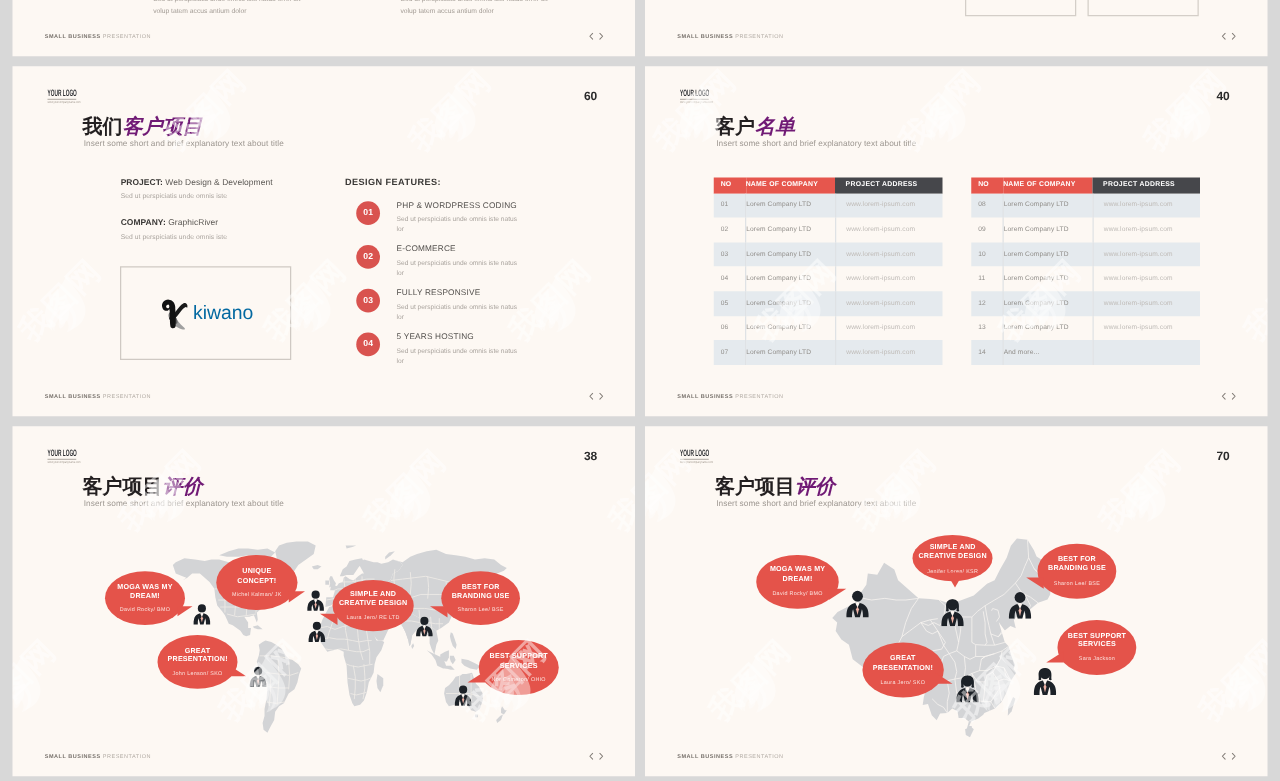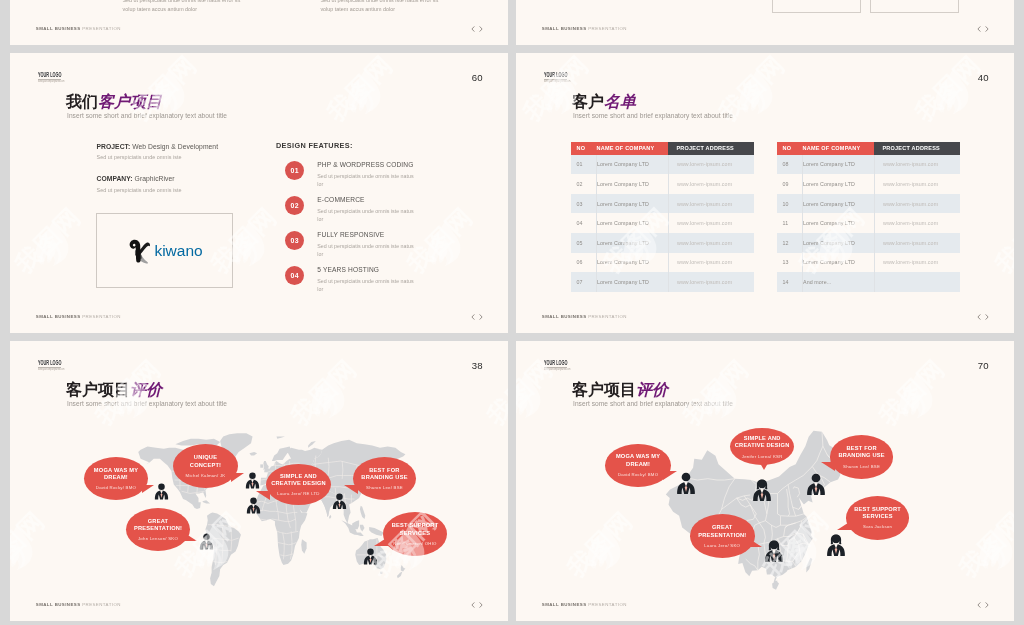--- a/index.html
+++ b/index.html
@@ -10,21 +10,21 @@
   .slide{width:498px;height:280px;background:#fdf8f3;position:relative;overflow:hidden;}
 
   
   .logo{position:absolute;left:28px;top:18px;}
   .logo .lt{font-weight:bold;font-size:7.4px;letter-spacing:0px;color:#2f3135;
             transform:scaleX(.52);transform-origin:left top;white-space:nowrap;line-height:7.4px;}
   .logo .ls{font-size:2.6px;color:#a59c93;letter-spacing:0px;white-space:nowrap;
             transform:scaleX(.78);transform-origin:left top;line-height:3px;}
 
   
-  .pnum{position:absolute;left:452.5px;top:19.8px;width:20px;text-align:right;font-size:9.6px;font-weight:normal;color:#2b2b2b;letter-spacing:0px;line-height:9px;}
+  .pnum{position:absolute;left:452.5px;top:19.8px;width:20px;text-align:center;font-size:9.6px;font-weight:bold;color:#2b2b2b;letter-spacing:0px;line-height:9px;}
 
   
   .title{position:absolute;left:56px;top:41px;font-size:16px;font-weight:bold;
          letter-spacing:0px;color:#231f20;line-height:16px;white-space:nowrap;}
   .title .red{color:#701a75;font-style:italic;}
   .subtitle{position:absolute;left:57px;top:59px;font-size:6.6px;color:#9d9791;letter-spacing:.05px;white-space:nowrap;}
 
   
   .foot{position:absolute;left:25.8px;top:261px;font-size:4.4px;letter-spacing:.43px;color:#b3aca5;white-space:nowrap;}
   .foot b{color:#76706a;font-weight:bold;}

